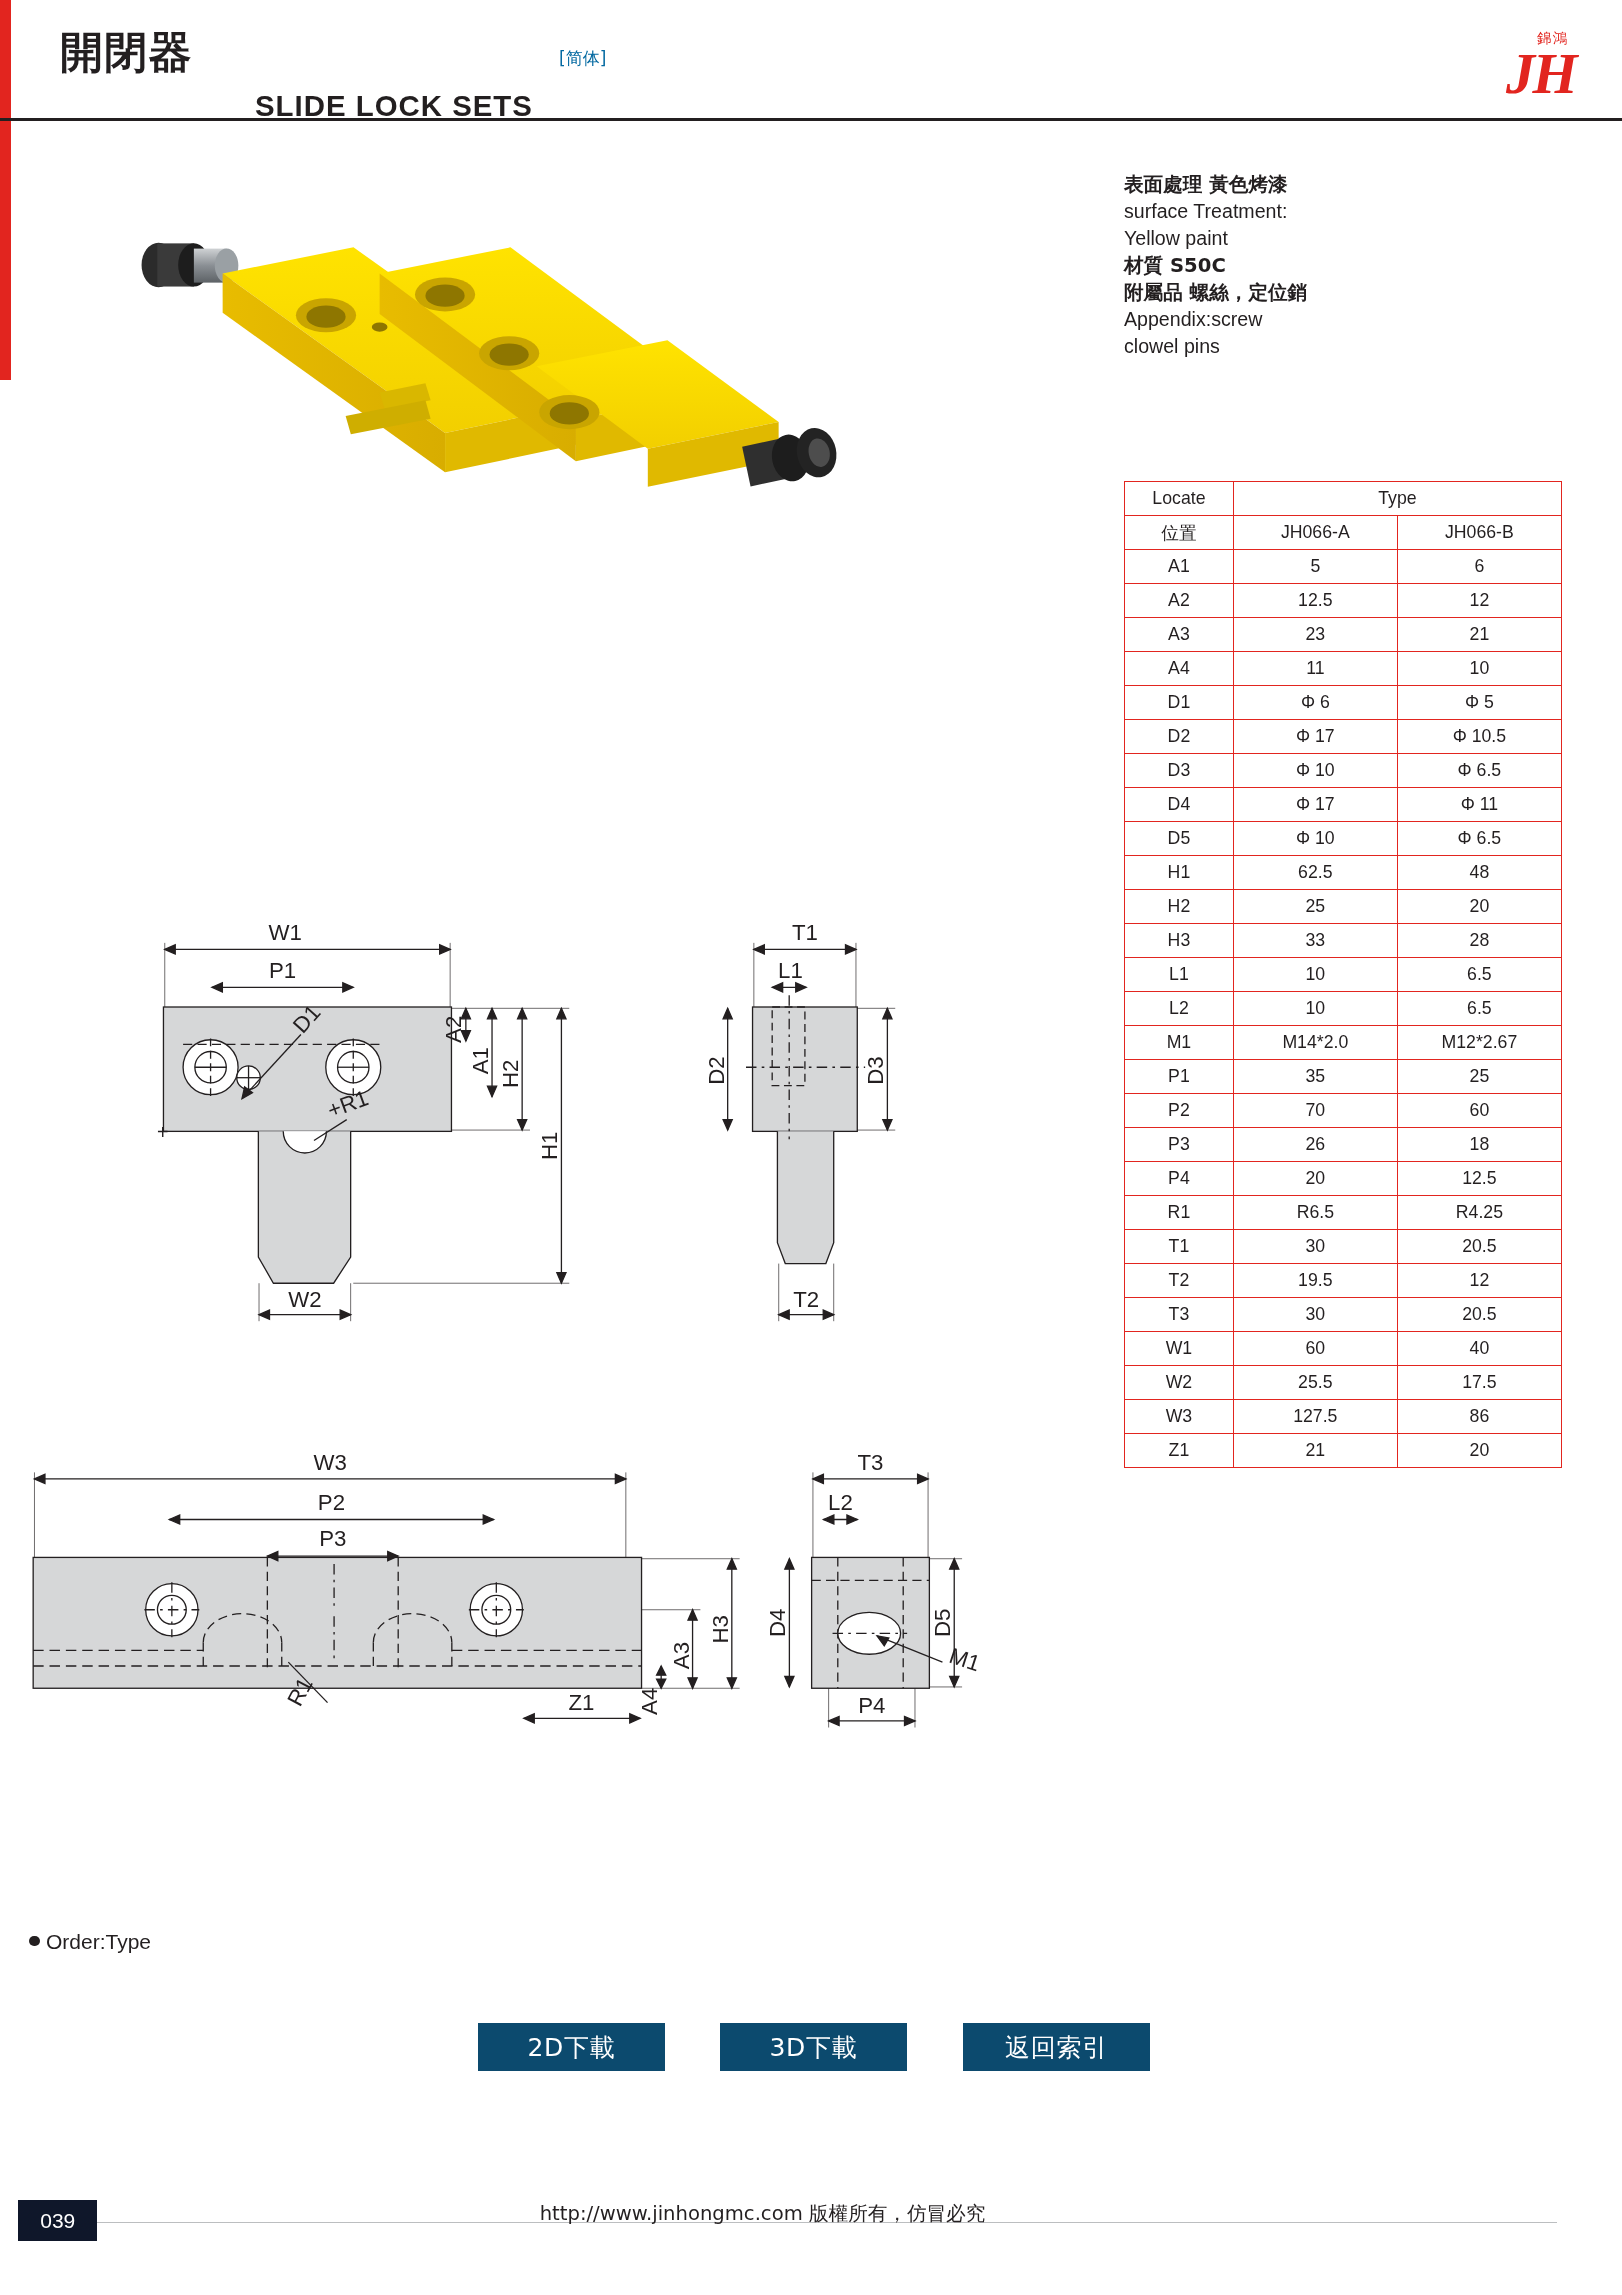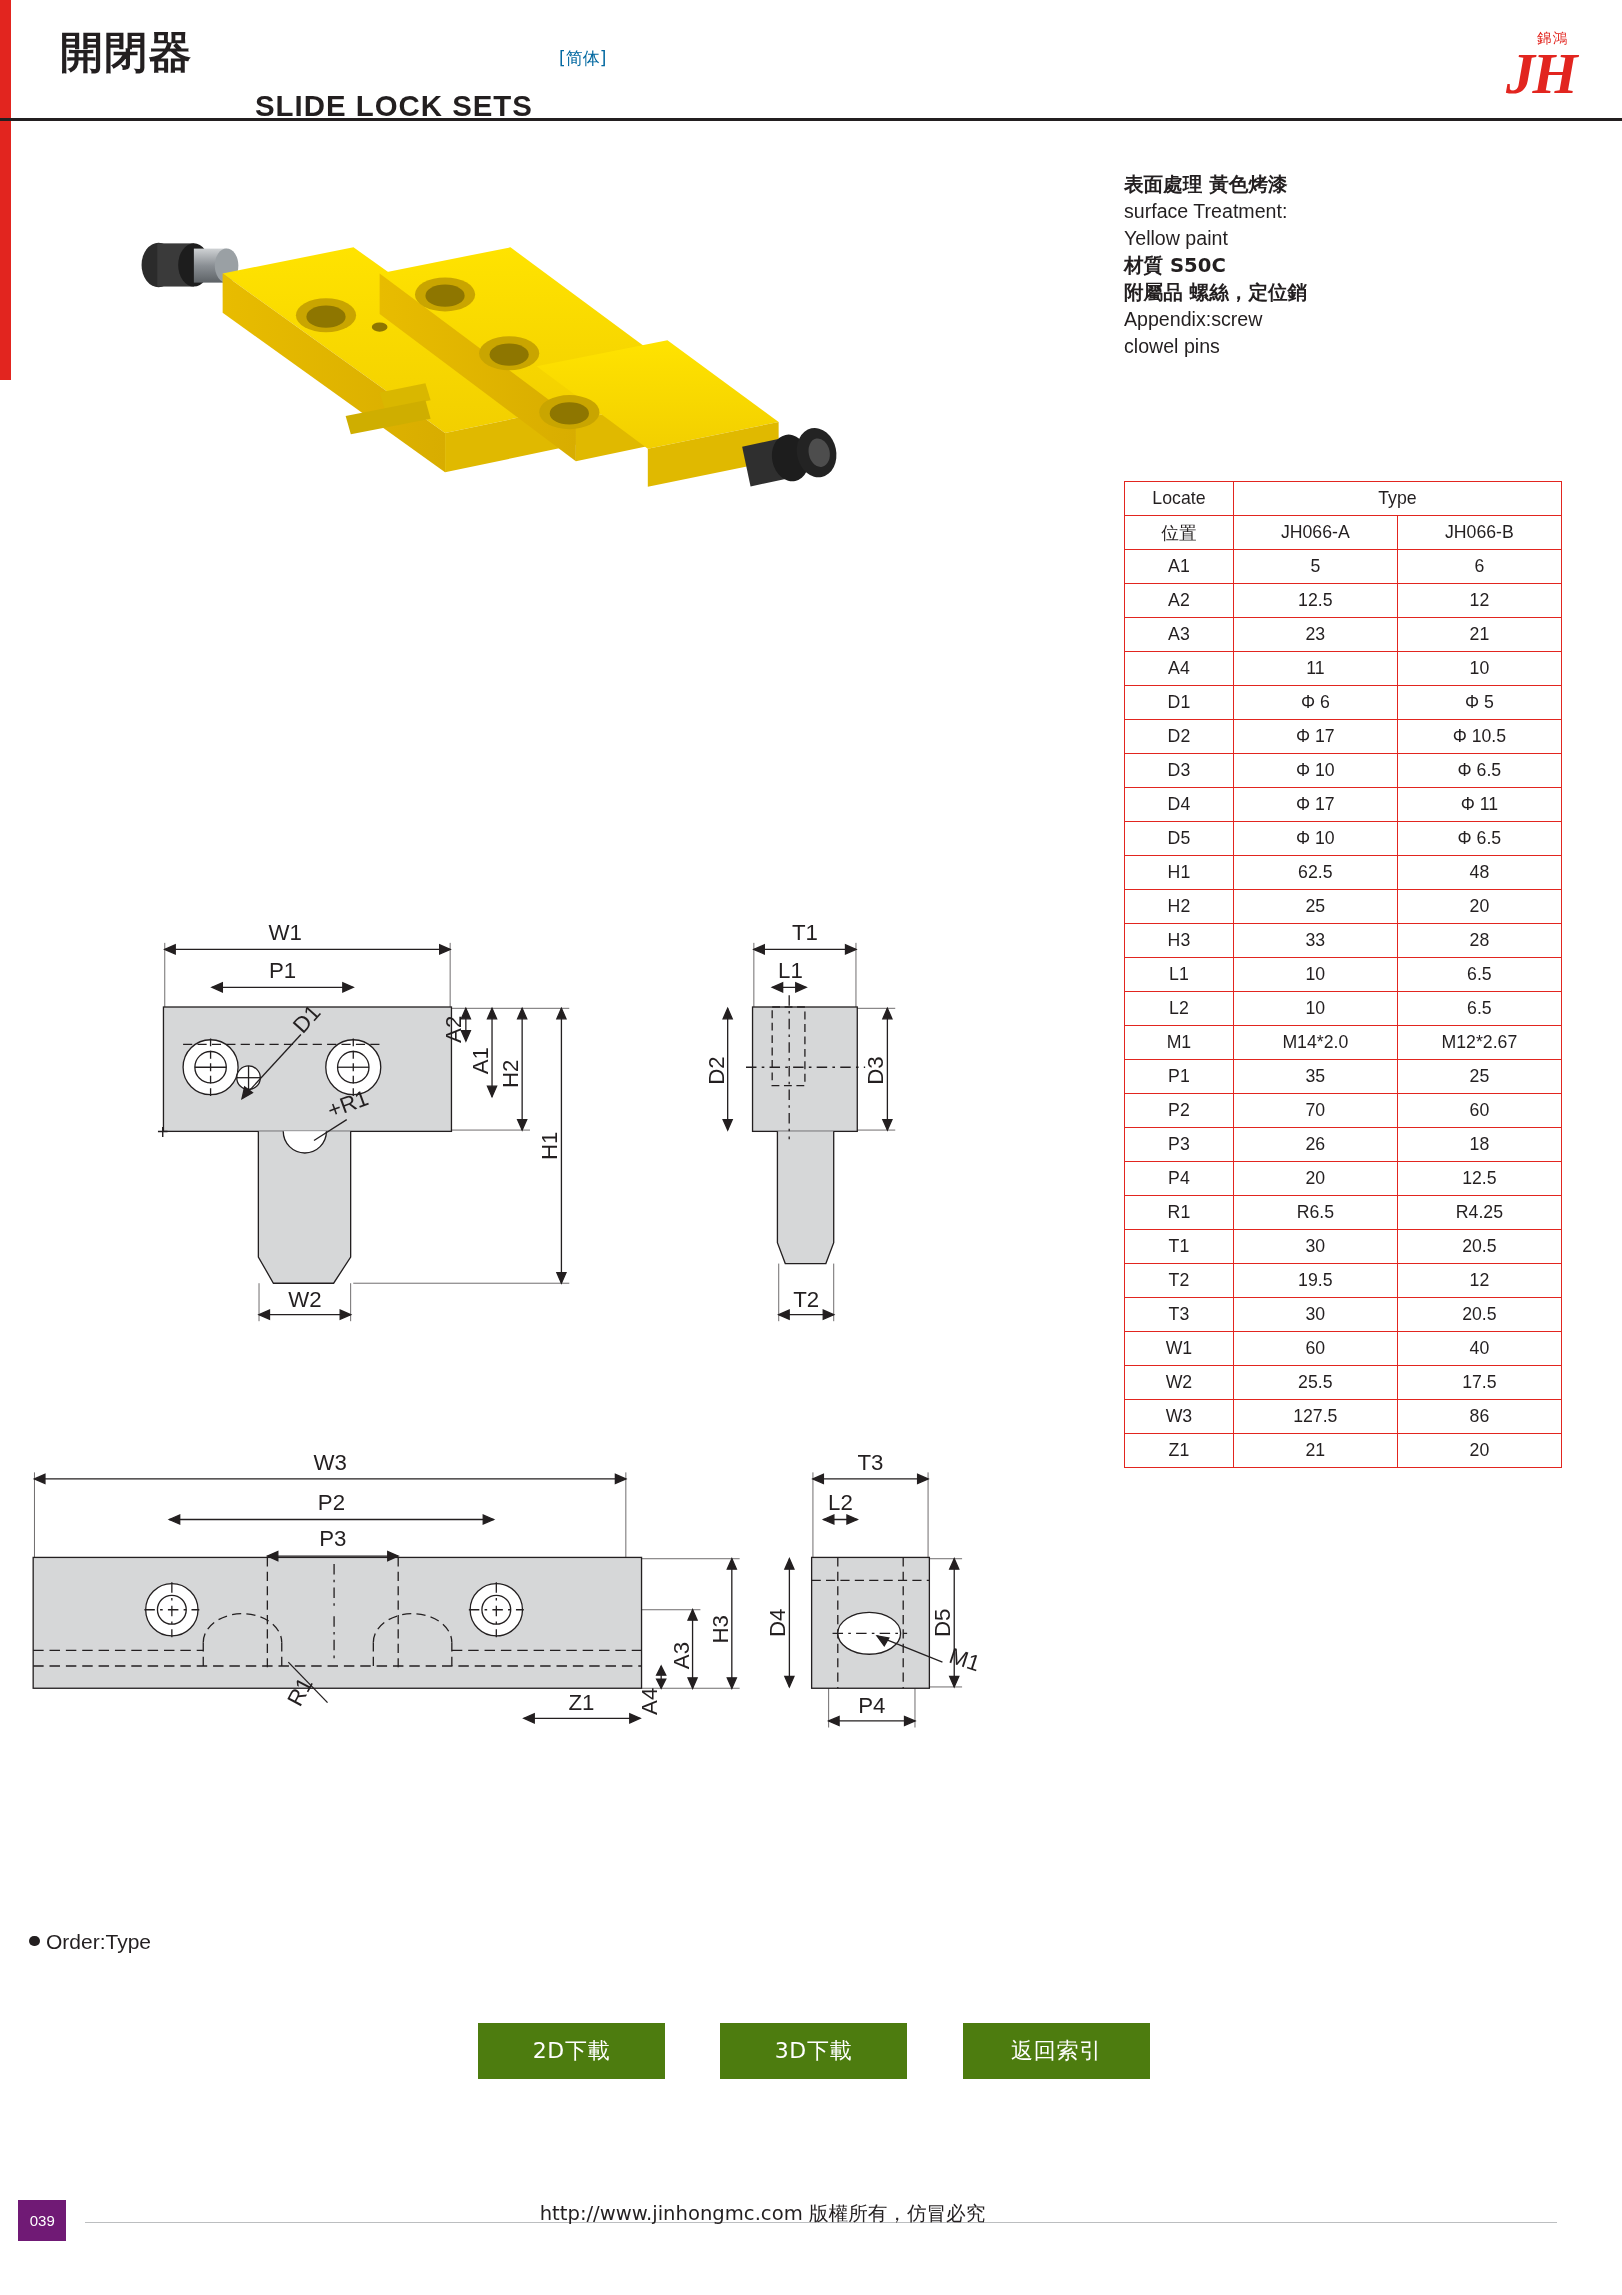--- a/index.html
+++ b/index.html
@@ -143,24 +143,24 @@
     border-radius: 50%;
     background: #231f20;
     margin-right: 6.5px;
     vertical-align: 2.6px;
   }
 
   
   .btn {
     position: absolute;
     top: 2023px;
-    height: 56px;
-    background: #4d7c0f;
+    height: 48px;
+    background: #0c4a6e;
     color: #ffffff;
-    font-size: 22px;
+    font-size: 25px;
     font-family: "DejaVu Sans", sans-serif;
     display: flex;
     align-items: center;
     justify-content: center;
     letter-spacing: 0.7px;
     cursor: pointer;
   }
   .btn-2d { left: 478px; width: 187px; }
   .btn-3d { left: 720px; width: 187px; }
   .btn-idx { left: 963px; width: 187px; }
@@ -169,24 +169,24 @@
   .footer-rule {
     position: absolute;
     left: 85px; top: 2222px;
     width: 1472px;
     height: 1.3px;
     background: #bcbec0;
   }
   .page-badge {
     position: absolute;
     left: 18.3px; top: 2200px;
-    width: 48px; height: 41px;
-    background: #701a75;
+    width: 79px; height: 41px;
+    background: #0f172a;
     color: #fff;
-    font-size: 15px;
+    font-size: 21px;
     display: flex;
     align-items: center;
     justify-content: center;
     font-family: "Liberation Sans", sans-serif;
   }
   .footer-text {
     position: absolute;
     left: 0; top: 2200px;
     width: 1441px;
     text-align: center;

